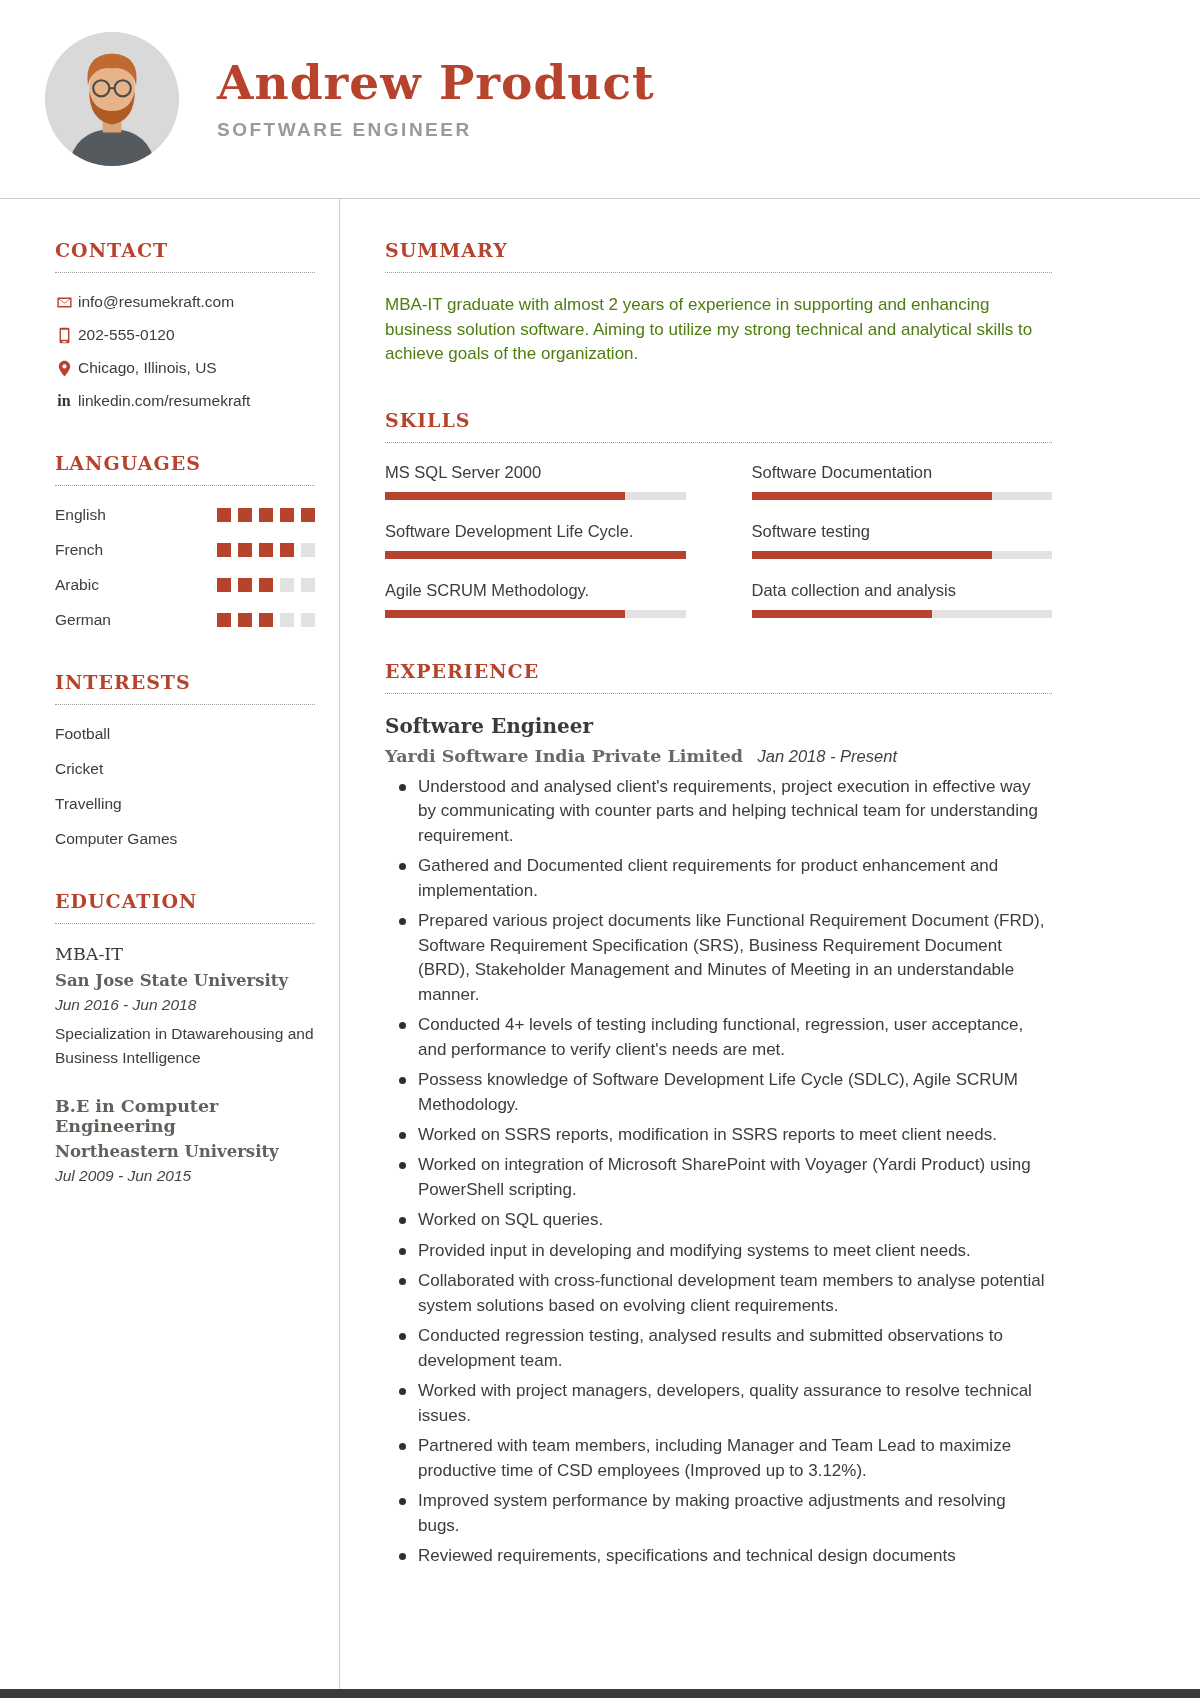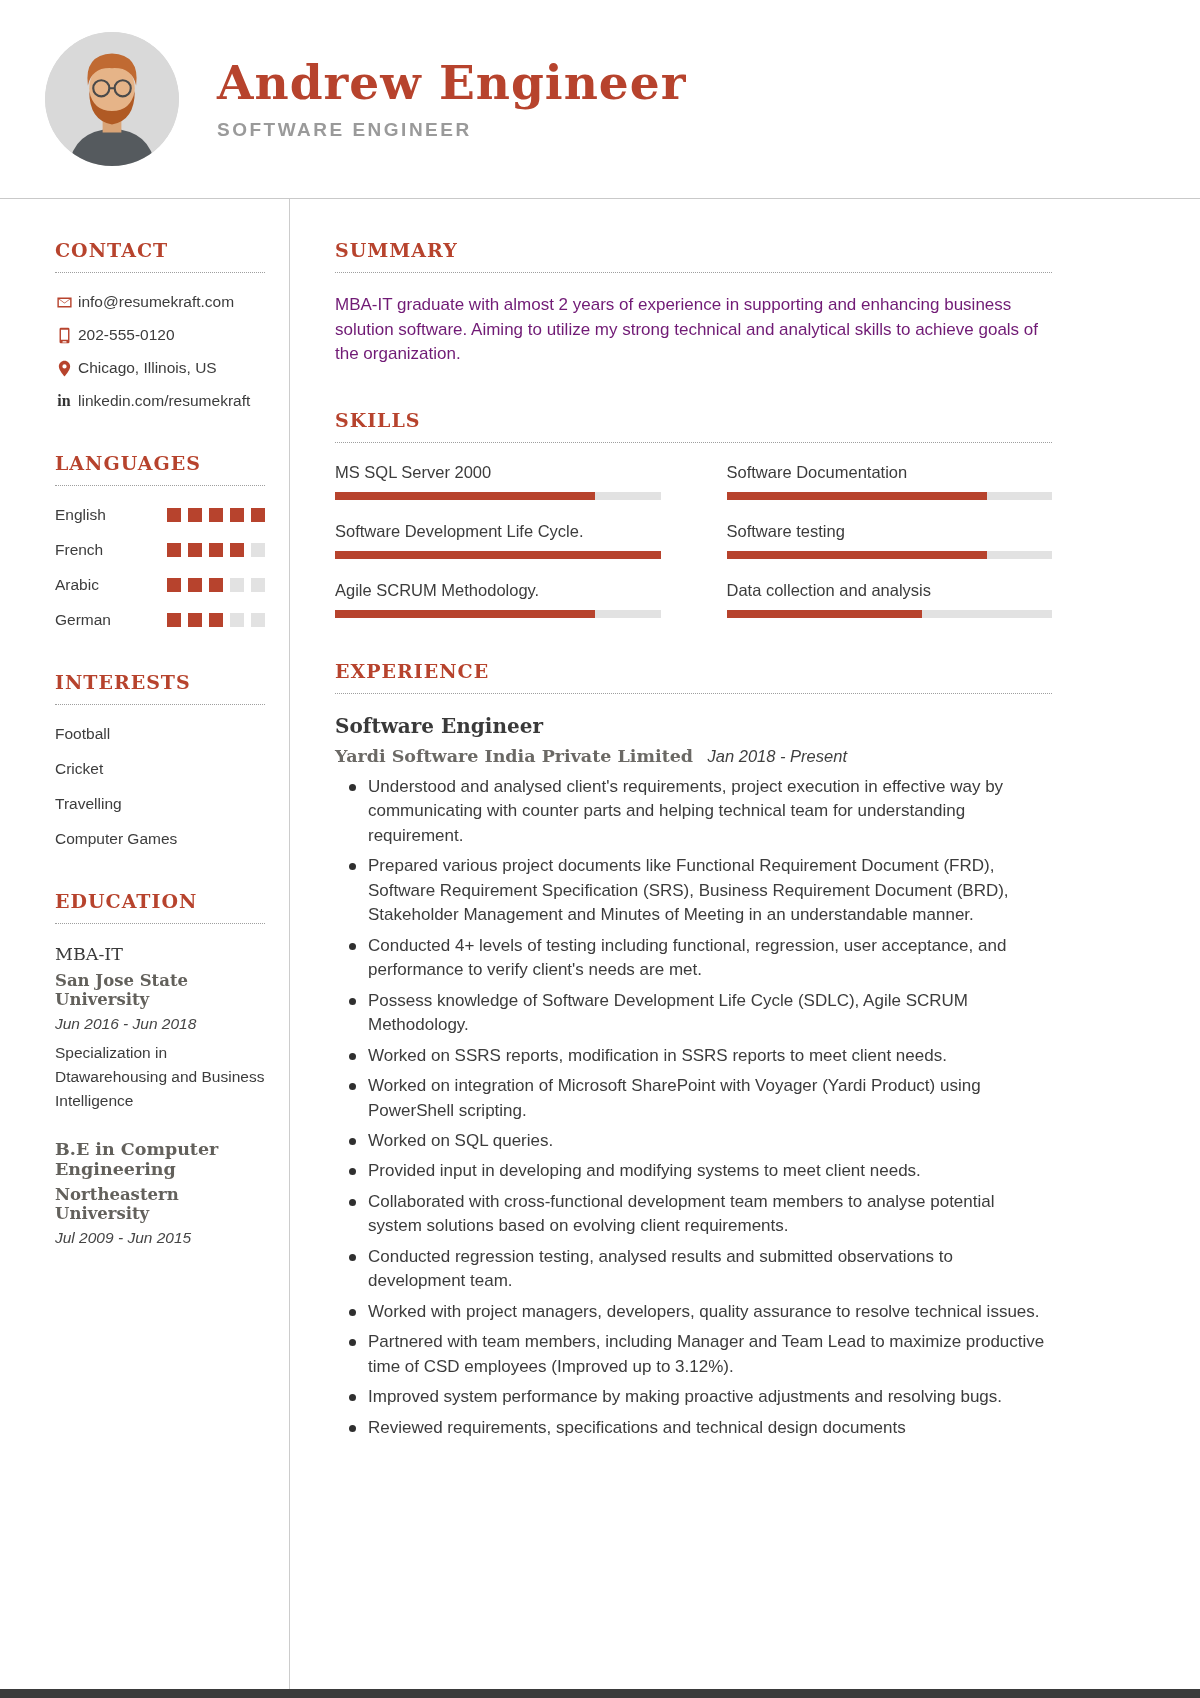--- a/index.html
+++ b/index.html
@@ -34,21 +34,21 @@
   }
   .job-title {
     margin-top:10px;
     font-size:19px; letter-spacing:2.5px;
     color:#9a9a9a; font-weight:bold;
   }
 
   
   .content { display:flex; height:1499px; }
   .left {
-    width:290px; flex:0 0 auto;
+    width:340px; flex:0 0 auto;
     border-right:1px solid #cccccc;
     padding:40px 24px 12px 55px;
   }
   .right {
     flex:1;
     padding:40px 148px 8px 45px;
     overflow:hidden;
   }
 
   section { margin-bottom:42px; }
@@ -85,21 +85,21 @@
   .interest-item { margin-bottom:17px; font-size:15.5px; }
 
   
   .edu-entry { margin-bottom:26px; }
   .edu-degree { font-size:17.5px; font-weight:normal; color:#3a3a3a; margin-bottom:7px; font-family:"DejaVu Serif", serif; }
   .edu-school { font-size:16.5px; font-weight:bold; color:#63615c; margin-bottom:6px; font-family:"DejaVu Serif", serif; }
   .edu-dates { font-size:15.5px; font-style:italic; color:#454545; margin-bottom:8px; }
   .edu-details { font-size:15.5px; line-height:1.55; color:#3c3c3c; }
 
   
-  .summary-text { font-size:17px; line-height:1.45; color:#701a75; }
+  .summary-text { font-size:17px; line-height:1.45; color:#4d7c0f; }
 
   
   .skills-grid {
     display:grid; grid-template-columns:1fr 1fr;
     column-gap:66px; row-gap:22px;
   }
   .skill-name { font-size:16.5px; color:#3c3c3c; margin-bottom:10px; }
   .skill-bar { width:100%; height:8px; background:var(--bar-empty, #e2e2e2); }
   .skill-fill { height:100%; background:var(--accent, #b7432d); }
 
@@ -139,21 +139,21 @@
         <rect x="43" y="58" width="14" height="17" fill="#d9a477"></rect>
         <ellipse cx="50" cy="42" rx="17" ry="20" fill="#e6b488"></ellipse>
         <path d="M32 40 Q29 17 50 16 Q71 17 68 40 Q65 26 50 27 Q35 26 32 40 Z" fill="#c06a32"></path>
         <path d="M33 44 Q33 66 50 69 Q67 66 67 44 Q64 59 50 59 Q36 59 33 44 Z" fill="#b05a24"></path>
         <circle cx="42" cy="42" r="6" fill="none" stroke="#4a4a4a" stroke-width="1.6"></circle>
         <circle cx="58" cy="42" r="6" fill="none" stroke="#4a4a4a" stroke-width="1.6"></circle>
         <line x1="48" y1="42" x2="52" y2="42" stroke="#4a4a4a" stroke-width="1.6"></line>
       </svg>
     </div>
     <div class="header-text">
-      <h1 class="name">Andrew Engineer</h1>
+      <h1 class="name">Andrew Product</h1>
       <div class="job-title">SOFTWARE ENGINEER</div>
     </div>
   </header>
 
   <div class="content">
 
     <aside class="left">
 
       <section>
         <h2 class="sec-heading">CONTACT</h2>
@@ -309,20 +309,21 @@
       <section>
         <h2 class="sec-heading">EXPERIENCE</h2>
         <div class="job">
           <h3 class="job-name">Software Engineer</h3>
           <div class="job-meta">
             <span class="company">Yardi Software India Private Limited</span>
             <span class="dates">Jan 2018 - Present</span>
           </div>
           <ul class="bullets">
             <li>Understood and analysed client's requirements, project execution in effective way by communicating with counter parts and helping technical team for understanding requirement.</li>
+            <li>Gathered and Documented client requirements for product enhancement and implementation.</li>
             <li>Prepared various project documents like Functional Requirement Document (FRD), Software Requirement Specification (SRS), Business Requirement Document (BRD), Stakeholder Management and Minutes of Meeting in an understandable manner.</li>
             <li>Conducted 4+ levels of testing including functional, regression, user acceptance, and performance to verify client's needs are met.</li>
             <li>Possess knowledge of Software Development Life Cycle (SDLC), Agile SCRUM Methodology.</li>
             <li>Worked on SSRS reports, modification in SSRS reports to meet client needs.</li>
             <li>Worked on integration of Microsoft SharePoint with Voyager (Yardi Product) using PowerShell scripting.</li>
             <li>Worked on SQL queries.</li>
             <li>Provided input in developing and modifying systems to meet client needs.</li>
             <li>Collaborated with cross-functional development team members to analyse potential system solutions based on evolving client requirements.</li>
             <li>Conducted regression testing, analysed results and submitted observations to development team.</li>
             <li>Worked with project managers, developers, quality assurance to resolve technical issues.</li>

